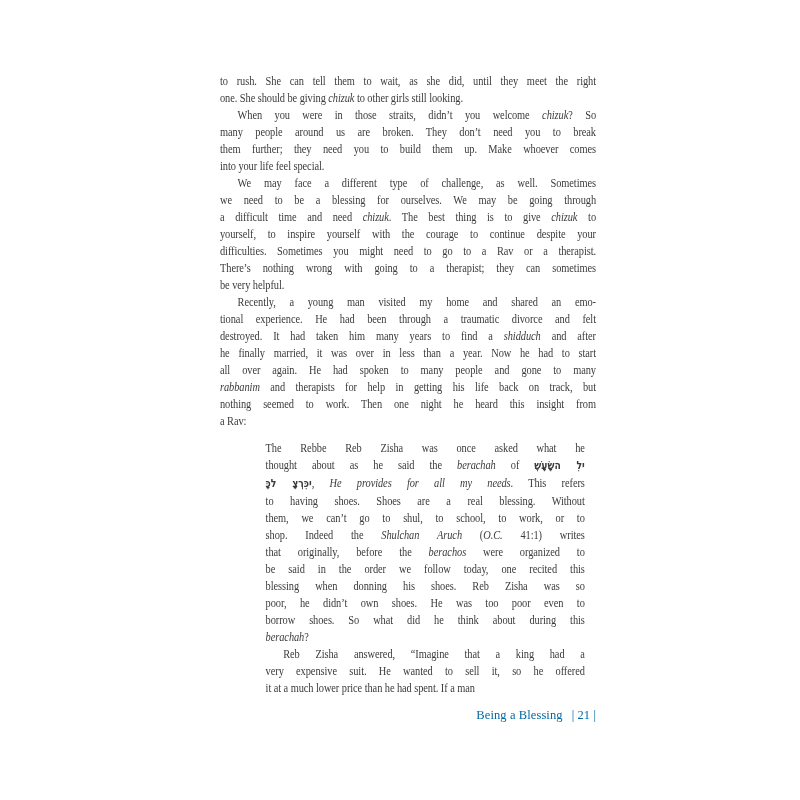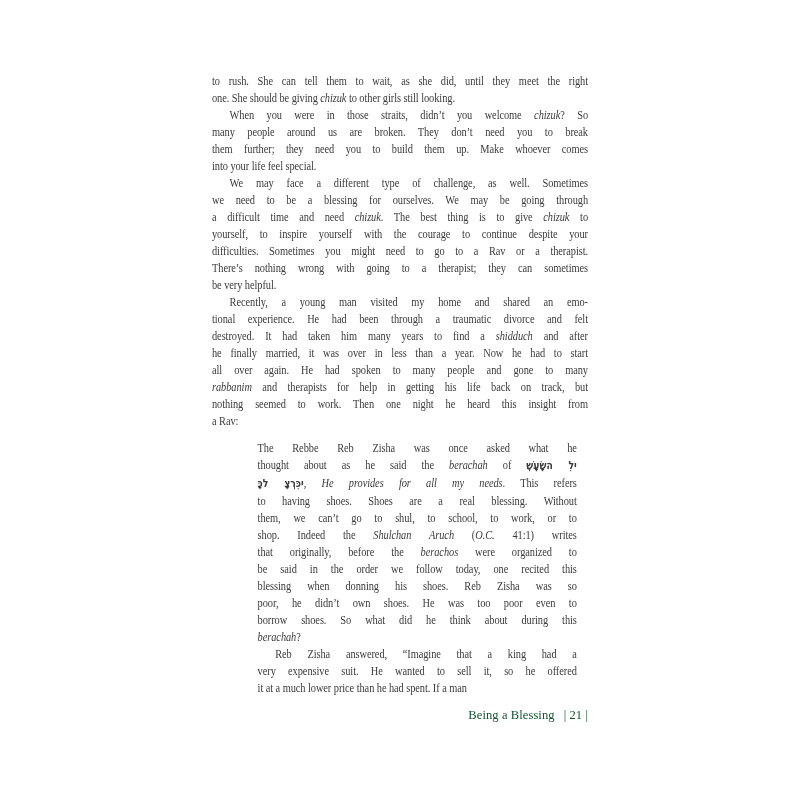--- a/index.html
+++ b/index.html
@@ -12,20 +12,21 @@
     height: 800px;
     position: relative;
     font-family: "Liberation Serif", serif;
     color: #3b3b3b;
     overflow: hidden;
   }
   .page {
     position: absolute;
     inset: 0;
     background: #ffffff;
+    margin-left: 8px;
   }
   .column {
     position: absolute;
     left: 212px;
     top: 72px;
     width: 470px;
     transform: scaleX(0.8);
     transform-origin: 0 0;
   }
   .para {
@@ -61,21 +62,21 @@
     direction: ltr;
   }
   .footer {
     position: absolute;
     left: 212px;
     top: 708px;
     width: 376px;
     text-align: right;
     font-size: 12.5px;
     letter-spacing: 0.1px;
-    color: #14532d;
+    color: #0369a1;
   }
   .footer .num {
     margin-left: 9px;
   }
 </style>
 </head>
 <body>
 
 <div class="page">
   <div class="column" id="column">

